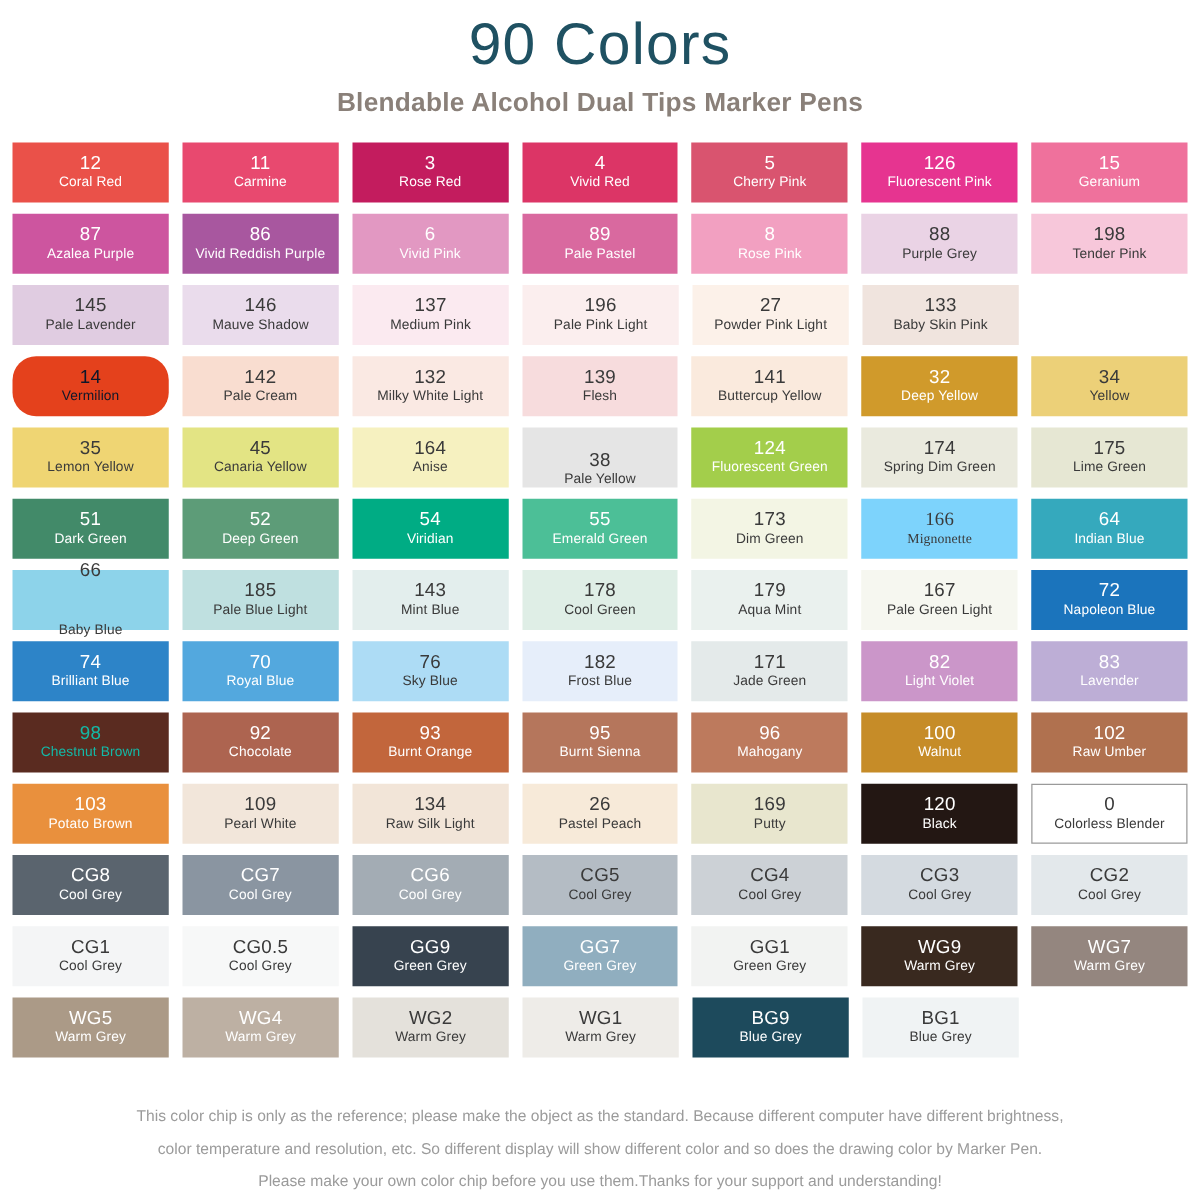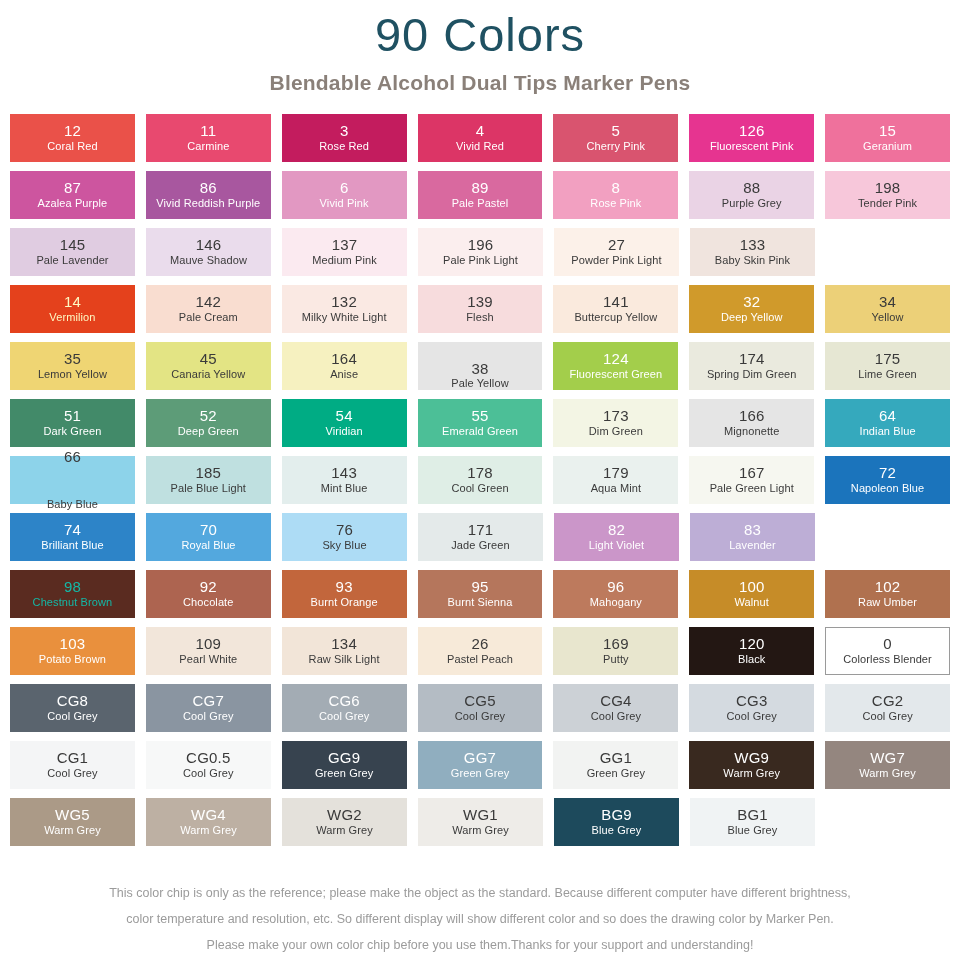--- a/index.html
+++ b/index.html
@@ -186,21 +186,21 @@
         <div class="swatch" style="background: rgb(252, 241, 233); color: rgb(58, 58, 58);">
           <div class="code">27</div>
           <div class="name">Powder Pink Light</div>
         </div>
         <div class="swatch" style="background: rgb(240, 228, 222); color: rgb(58, 58, 58);">
           <div class="code">133</div>
           <div class="name">Baby Skin Pink</div>
         </div>
       </div>
       <div class="grid-row">
-        <div class="swatch" style="background: rgb(228, 65, 28); color: #fef9c3;">
+        <div class="swatch" style="background: rgb(228, 65, 28); color: #0f172a; border-radius: 19px;">
           <div class="code">14</div>
           <div class="name">Vermilion</div>
         </div>
         <div class="swatch" style="background: rgb(249, 221, 208); color: rgb(58, 58, 58);">
           <div class="code">142</div>
           <div class="name">Pale Cream</div>
         </div>
         <div class="swatch" style="background: rgb(250, 233, 227); color: rgb(58, 58, 58);">
           <div class="code">132</div>
           <div class="name">Milky White Light</div>
@@ -266,21 +266,21 @@
           <div class="name">Viridian</div>
         </div>
         <div class="swatch" style="background: rgb(76, 191, 151); color: rgb(255, 255, 255);">
           <div class="code">55</div>
           <div class="name">Emerald Green</div>
         </div>
         <div class="swatch" style="background: rgb(243, 245, 228); color: rgb(58, 58, 58);">
           <div class="code">173</div>
           <div class="name">Dim Green</div>
         </div>
-        <div class="swatch" style="background: #e5e5e5; color: rgb(58, 58, 58);">
+        <div class="swatch" style="background: #7dd3fc; color: rgb(58, 58, 58); font-family: Liberation Serif, serif;">
           <div class="code">166</div>
           <div class="name">Mignonette</div>
         </div>
         <div class="swatch" style="background: rgb(53, 169, 189); color: rgb(255, 255, 255);">
           <div class="code">64</div>
           <div class="name">Indian Blue</div>
         </div>
       </div>
       <div class="grid-row">
         <div class="swatch" style="background: rgb(141, 211, 234); color: rgb(58, 58, 58); gap: 32px;">
@@ -317,20 +317,24 @@
           <div class="code">74</div>
           <div class="name">Brilliant Blue</div>
         </div>
         <div class="swatch" style="background: rgb(83, 168, 222); color: rgb(255, 255, 255);">
           <div class="code">70</div>
           <div class="name">Royal Blue</div>
         </div>
         <div class="swatch" style="background: rgb(173, 220, 245); color: rgb(58, 58, 58);">
           <div class="code">76</div>
           <div class="name">Sky Blue</div>
+        </div>
+        <div class="swatch" style="background: rgb(230, 238, 250); color: rgb(58, 58, 58);">
+          <div class="code">182</div>
+          <div class="name">Frost Blue</div>
         </div>
         <div class="swatch" style="background: rgb(228, 234, 234); color: rgb(58, 58, 58);">
           <div class="code">171</div>
           <div class="name">Jade Green</div>
         </div>
         <div class="swatch" style="background: rgb(203, 150, 201); color: rgb(255, 255, 255);">
           <div class="code">82</div>
           <div class="name">Light Violet</div>
         </div>
         <div class="swatch" style="background: rgb(189, 174, 214); color: rgb(255, 255, 255);">

